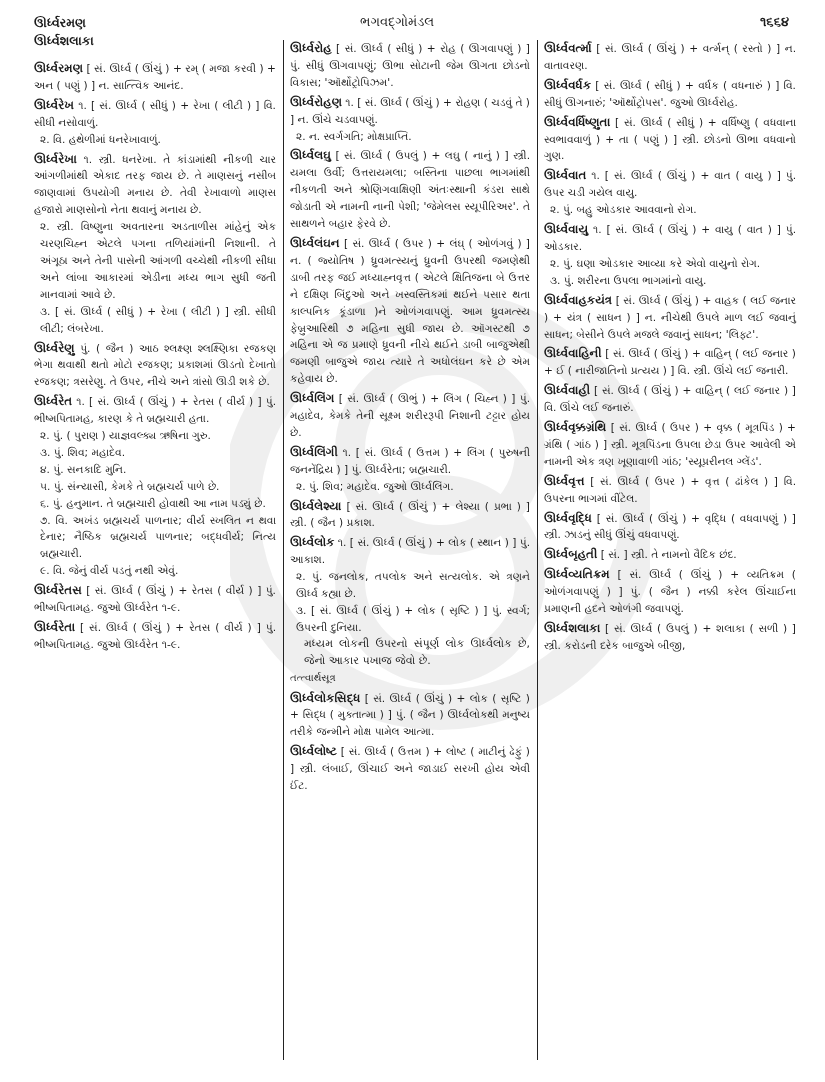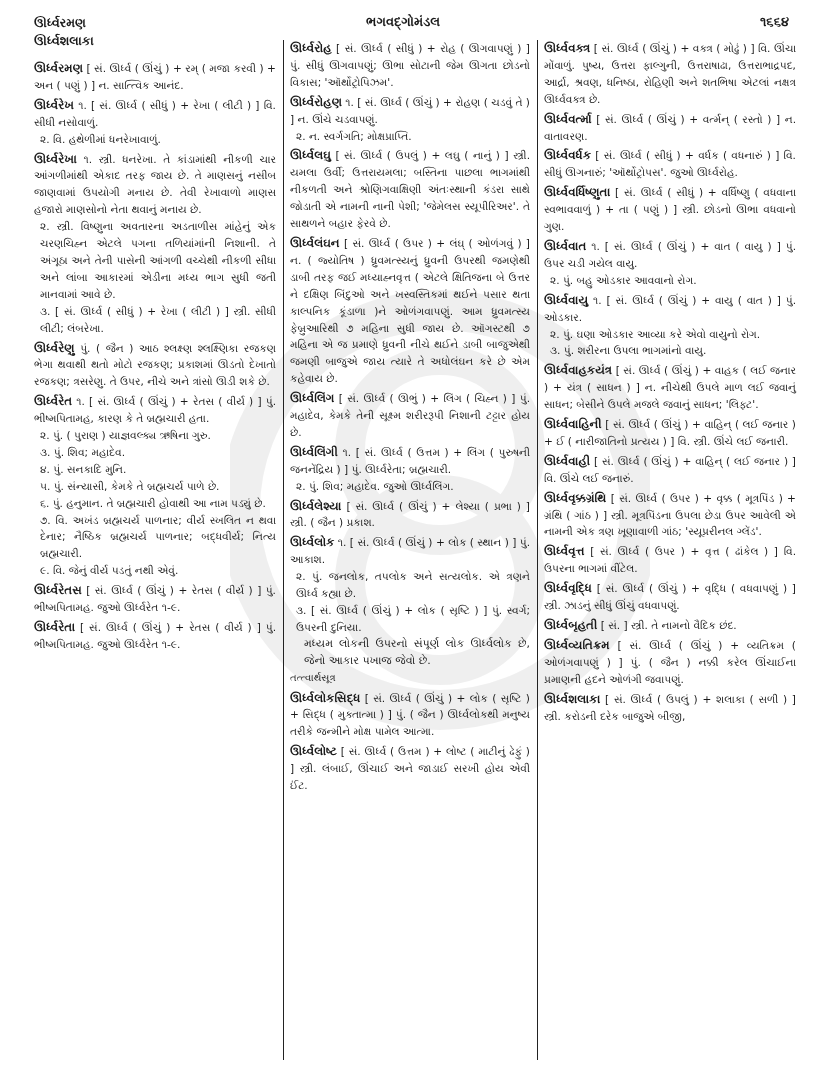--- a/index.html
+++ b/index.html
@@ -8,21 +8,21 @@
     font-family: "DejaVu Sans", sans-serif; color: #1a1a1a;
   }
   .watermark {
     position: absolute; left: 230px; top: 250px; width: 420px; height: 520px;
     pointer-events: none; opacity: 0.06;
   }
   .header { position: absolute; top: 14px; left: 0; width: 825px; height: 40px; }
   .guide { position: absolute; left: 34px; font-size: 12.5px; font-weight: bold; line-height: 17px; }
   .guide.g1 { top: 0; }
   .guide.g2 { top: 18px; }
-  .title { position: absolute; left: 360px; top: 0; font-size: 13px; font-weight: bold; margin-left: 6px; }
+  .title { position: absolute; left: 360px; top: 0; font-size: 13px; font-weight: normal; }
   .pageno { position: absolute; right: 36px; top: 0; font-size: 13px; font-weight: bold; }
   .col {
     position: absolute; top: 60px; font-size: 10.6px; line-height: 16.9px;
     text-align: justify;
   }
   .col.c1 { left: 34px; width: 242px; top: 60px; }
   .col.c2 { left: 290px; width: 240px; top: 40px; }
   .col.c3 { left: 544px; width: 252px; top: 40px; }
   .divider { position: absolute; width: 1px; background: #222; }
   .d1 { left: 283px; top: 40px; height: 1020px; }
@@ -119,23 +119,20 @@
     </div>
     <div class="entry">
       <div class="first-line"><span class="head">ઊર્ધ્વલોકસિદ્ધ</span> <span>[ સં. ઊર્ધ્વ ( ઊંચું ) + લોક ( સૃષ્ટિ ) + સિદ્ધ ( મુક્તાત્મા ) ] પું. ( જૈન ) ઊર્ધ્વલોકથી મનુષ્ય તરીકે જન્મીને મોક્ષ પામેલ આત્મા.</span></div>
     </div>
     <div class="entry">
       <div class="first-line"><span class="head">ઊર્ધ્વલોષ્ટ</span> <span>[ સં. ઊર્ધ્વ ( ઉત્તમ ) + લોષ્ટ ( માટીનું ઢેફું ) ] સ્ત્રી. લંબાઈ, ઊંચાઈ અને જાડાઈ સરખી હોય એવી ઈંટ.</span></div>
     </div>
   </div>
 <div class="col c3">
     <div class="entry">
-      <div class="first-line"><span class="head">ઊર્ધ્વવક્ત્ર</span> <span>[ સં. ઊર્ધ્વ ( ઊંચું ) + વક્ત્ર ( મોઢું ) ] વિ. ઊંચા મોંવાળું. પુષ્ય, ઉત્તરા ફાલ્ગુની, ઉત્તરાષાઢા, ઉત્તરાભાદ્રપદ, આર્દ્રા, શ્રવણ, ધનિષ્ઠા, રોહિણી અને શતભિષા એટલાં નક્ષત્ર ઊર્ધ્વવક્ત્ર છે.</span></div>
-    </div>
-    <div class="entry">
       <div class="first-line"><span class="head">ઊર્ધ્વવર્ત્મા</span> <span>[ સં. ઊર્ધ્વ ( ઊંચું ) + વર્ત્મન્ ( રસ્તો ) ] ન. વાતાવરણ.</span></div>
     </div>
     <div class="entry">
       <div class="first-line"><span class="head">ઊર્ધ્વવર્ધક</span> <span>[ સં. ઊર્ધ્વ ( સીધું ) + વર્ધક ( વધનારું ) ] વિ. સીધું ઊગનારું; 'ઑર્થોટ્રોપસ'. જુઓ ઊર્ધ્વરોહ.</span></div>
     </div>
     <div class="entry">
       <div class="first-line"><span class="head">ઊર્ધ્વવર્ધિષ્ણુતા</span> <span>[ સં. ઊર્ધ્વ ( સીધું ) + વર્ધિષ્ણુ ( વધવાના સ્વભાવવાળું ) + તા ( પણું ) ] સ્ત્રી. છોડનો ઊભા વધવાનો ગુણ.</span></div>
     </div>
     <div class="entry">
       <div class="first-line"><span class="head">ઊર્ધ્વવાત</span> <span>૧. [ સં. ઊર્ધ્વ ( ઊંચું ) + વાત ( વાયુ ) ] પું. ઉપર ચડી ગયેલ વાયુ.</span></div>

